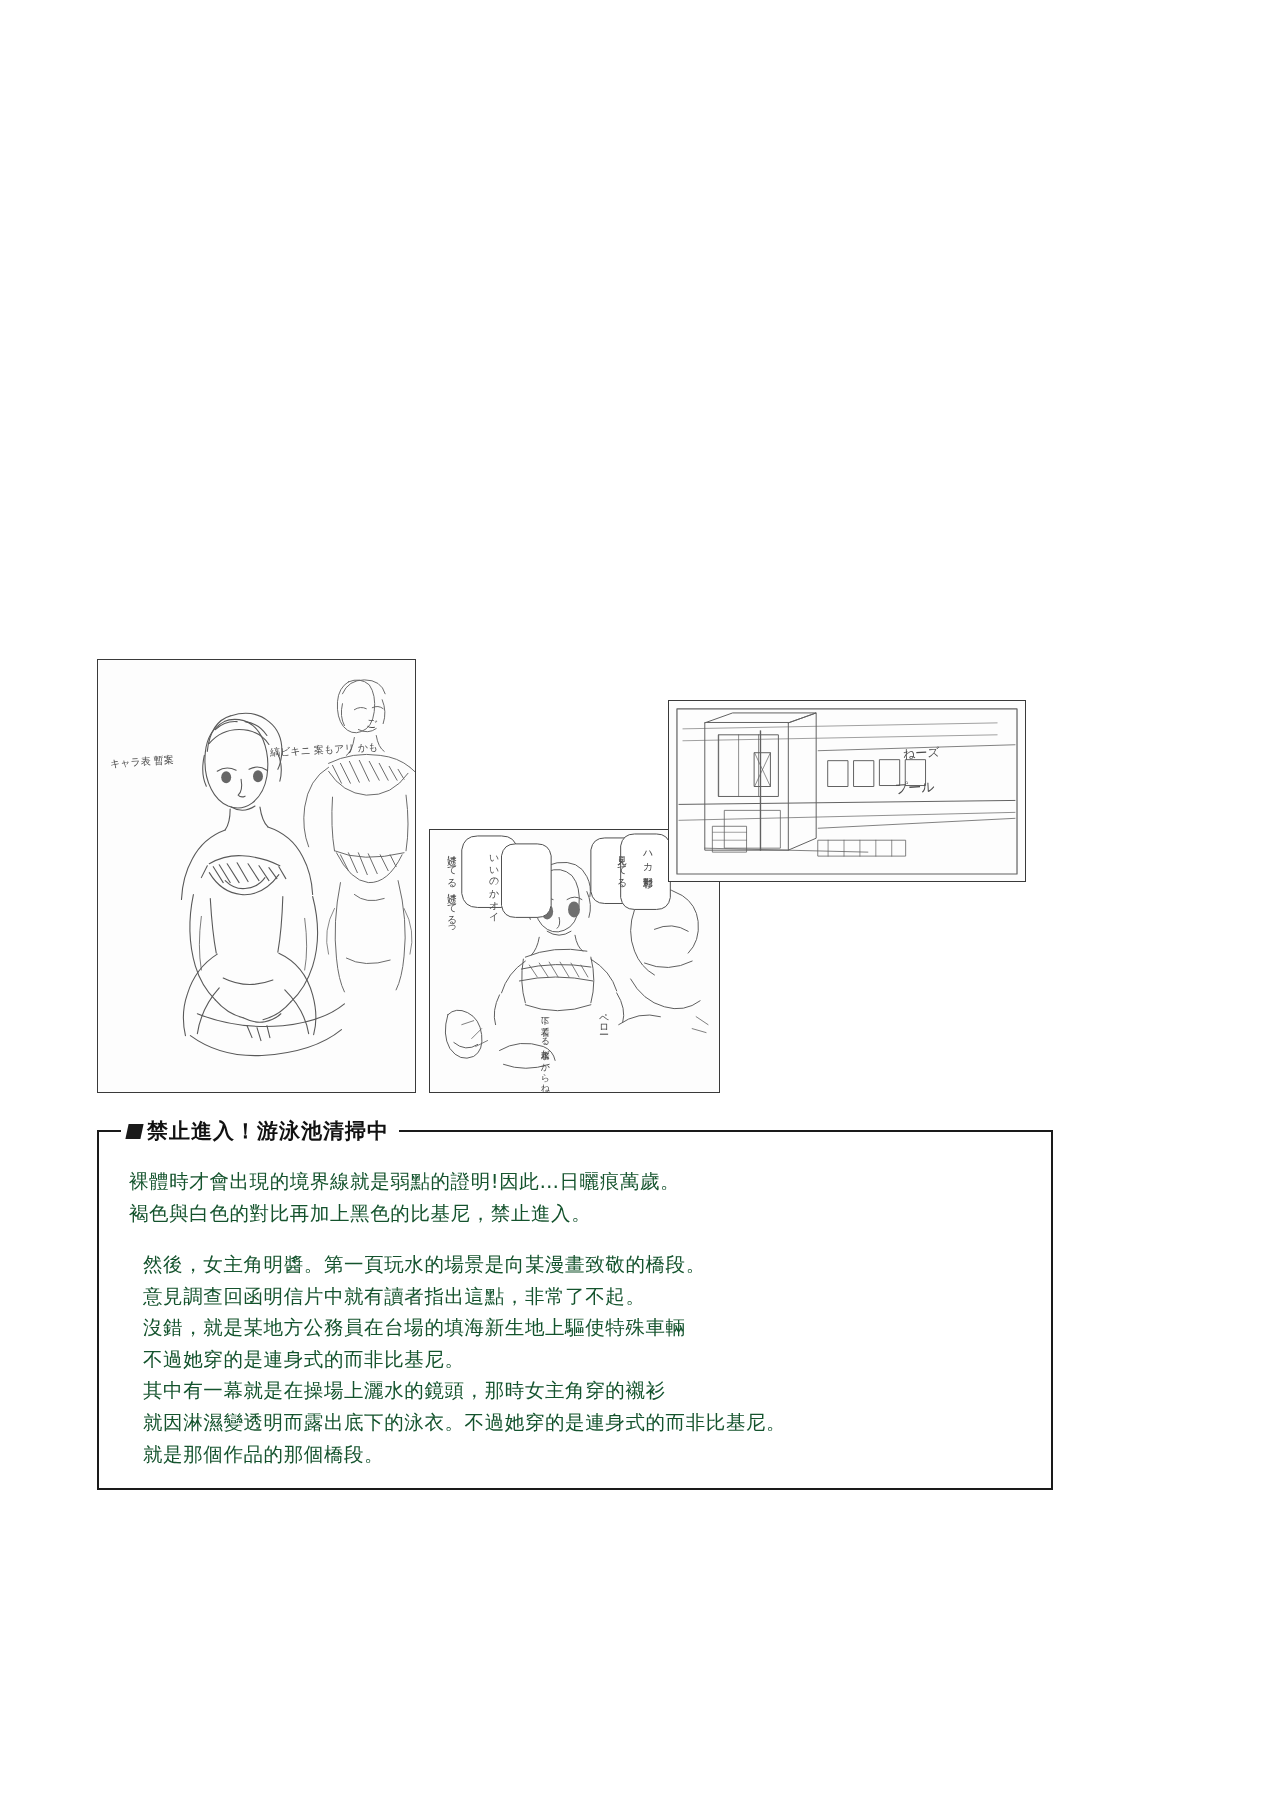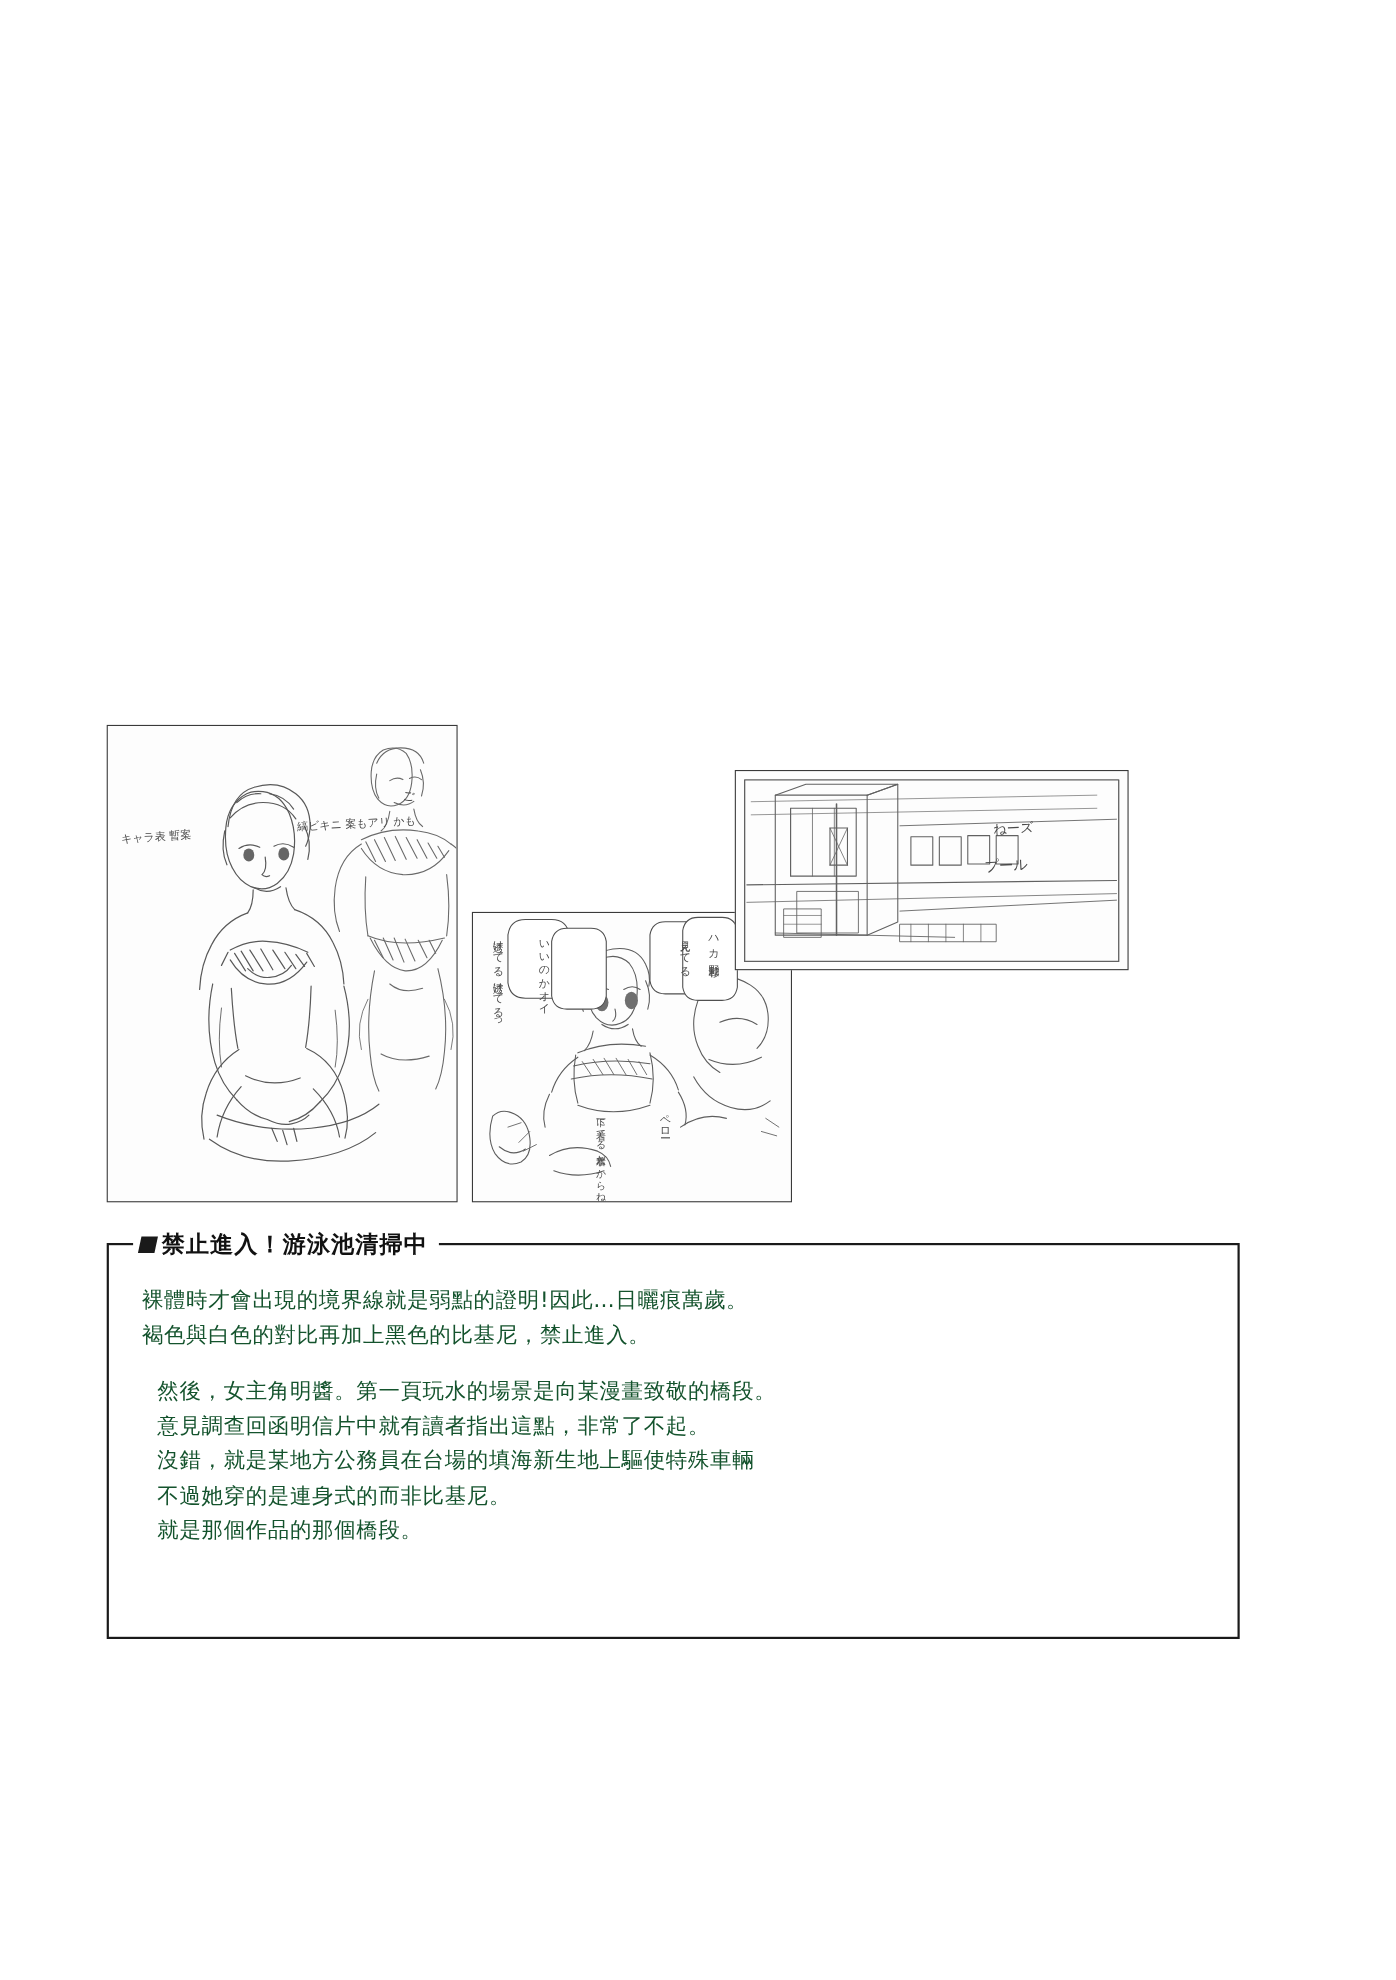--- a/index.html
+++ b/index.html
@@ -43,21 +43,21 @@
     font-family: "DejaVu Sans", sans-serif;
     white-space: nowrap;
     line-height: 1.15;
   }
 
   
   .notebox {
     position: absolute;
     left: 97px;
     top: 1130px;
-    width: 1030px;
+    width: 956px;
     height: 360px;
     border: 2px solid #1a1a1a;
     box-sizing: border-box;
     background: #ffffff;
   }
   .notebox-title {
     position: absolute;
     left: 22px;
     top: -15px;
     background: #ffffff;
@@ -320,18 +320,20 @@
     <div class="note-body">
       <p class="note-para">
         <span class="ln">裸體時才會出現的境界線就是弱點的證明!因此…日曬痕萬歲。</span>
         <span class="ln">褐色與白色的對比再加上黑色的比基尼，禁止進入。</span>
       </p>
       <p class="note-para indent">
         <span class="ln">然後，女主角明醬。第一頁玩水的場景是向某漫畫致敬的橋段。</span>
         <span class="ln">意見調查回函明信片中就有讀者指出這點，非常了不起。</span>
         <span class="ln">沒錯，就是某地方公務員在台場的填海新生地上驅使特殊車輛</span>
         <span class="ln">不過她穿的是連身式的而非比基尼。</span>
+        <span class="ln">其中有一幕就是在操場上灑水的鏡頭，那時女主角穿的襯衫</span>
+        <span class="ln">就因淋濕變透明而露出底下的泳衣。不過她穿的是連身式的而非比基尼。</span>
         <span class="ln">就是那個作品的那個橋段。</span>
       </p>
     </div>
   </div>
 
 </div>
 
 </body></html>

